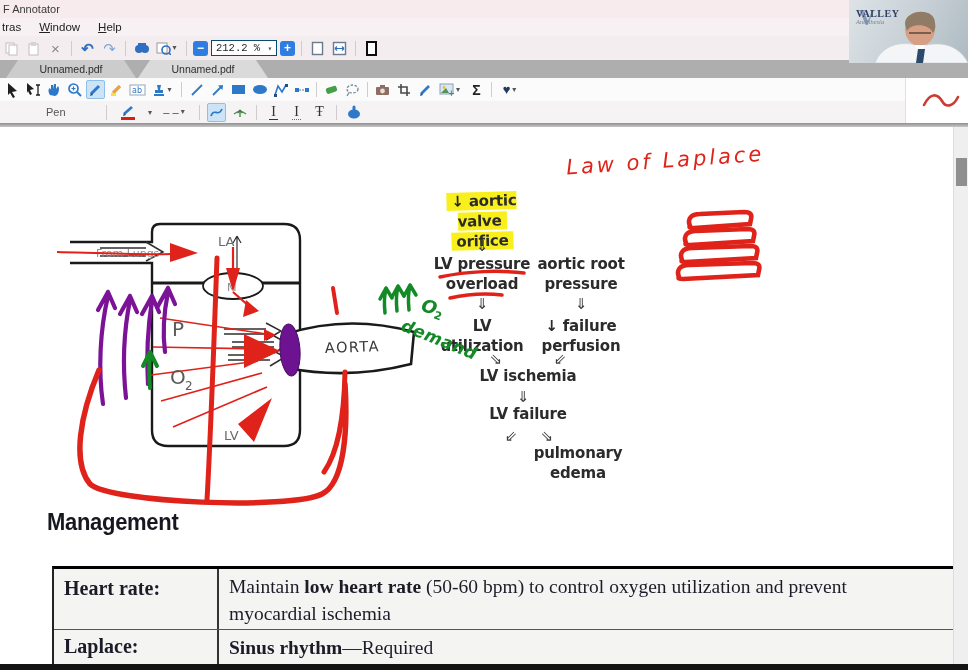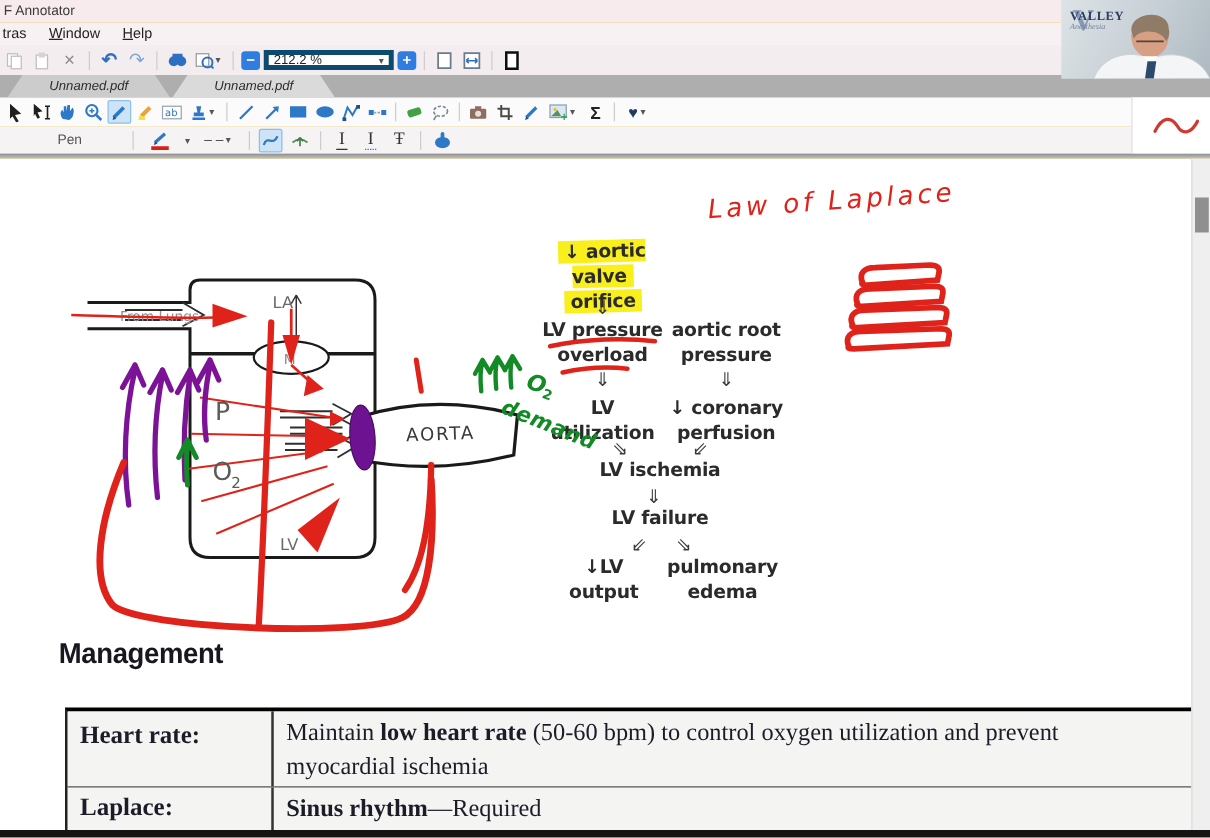--- a/index.html
+++ b/index.html
@@ -1,40 +1,40 @@
 <!DOCTYPE html>
 <html><head>
 <meta charset="utf-8">
 <style>
   html,body{margin:0;padding:0;background:#888;}
-  #app{position:relative;width:968px;height:670px;overflow:hidden;background:#eab308;
+  #app{position:relative;width:968px;height:670px;overflow:hidden;background:#fca5a5;
        font-family:"Liberation Sans",sans-serif;-webkit-font-smoothing:antialiased;}
   .abs{position:absolute;}
   
   .titlebar{left:0;top:0;width:968px;height:18px;background:#f7ebee;font-size:11px;color:#3a3a3a;
             display:flex;align-items:center;padding-left:3px;box-sizing:border-box;}
   .menubar{left:0;top:18px;width:968px;height:18px;background:#f8f1f3;font-size:11.5px;color:#222;
            display:flex;align-items:center;gap:18px;padding-left:2px;box-sizing:border-box;}
   .menubar u{text-decoration:underline;}
   .toolbar1{left:0;top:36px;width:968px;height:24px;background:#f3edf0;display:flex;align-items:center;gap:3px;padding-left:2px;box-sizing:border-box;}
   .tabbar{left:0;top:60px;width:968px;height:18px;background:#aeaeae;}
   .tab{position:absolute;top:0;height:18px;display:flex;align-items:center;justify-content:center;
-       font-size:10.5px;color:#2d2d2d;clip-path:polygon(12px 0,calc(100% - 12px) 0,100% 100%,0 100%);font-style:italic;}
+       font-size:10.5px;color:#2d2d2d;clip-path:polygon(12px 0,calc(100% - 12px) 0,100% 100%,0 100%);}
   .toolbar2{left:0;top:78px;width:968px;height:23px;background:#fbfbfb;display:flex;align-items:center;gap:2px;padding-left:2px;box-sizing:border-box;}
   .penbar{left:0;top:101px;width:968px;height:22px;background:#f5f3f4;display:flex;align-items:center;gap:4px;padding-left:2px;box-sizing:border-box;}
   .chromediv{left:0;top:123px;width:968px;height:4px;background:linear-gradient(#8f8f8f,#c7c7c7);}
   .icn{width:19px;height:19px;display:flex;align-items:center;justify-content:center;
        font-size:13px;color:#2e6fc2;line-height:1;}
   .sep{width:1px;height:15px;background:#d2cbce;margin:0 3px;}
   .caret{font-size:8px;color:#555;width:8px;display:inline-flex;justify-content:center;}
   .sel{background:#cde4f7;border:1px solid #8cc0ea;border-radius:2px;box-sizing:border-box;}
   .bluebtn{width:15px;height:15px;background:#2f7de0;color:#fff;border-radius:3px;display:flex;
            align-items:center;justify-content:center;font-size:12px;font-weight:bold;}
-  .combo{width:104px;height:16px;background:#fff;border:4px solid #0c4a6e;display:flex;align-items:center;
-         font-size:10.5px;color:#222;padding-left:4px;box-sizing:border-box;justify-content:space-between;}
+  .combo{width:66px;height:16px;background:#fff;border:1px solid #0c4a6e;display:flex;align-items:center;
+         font-size:10.5px;color:#222;padding-left:4px;box-sizing:border-box;justify-content:space-between;font-family:Liberation Mono, monospace;}
   .minirect{box-sizing:border-box;}
   .squigglepanel{left:905px;top:78px;width:63px;height:45px;background:#fff;border-left:1px solid #e0e0e0;}
   
   .docarea{left:0;top:127px;width:968px;height:538px;background:#fff;}
   .pgtitle{left:47px;top:148px;font-family:"Liberation Serif",serif;font-weight:bold;font-size:25px;color:#16161e;}
   .pgtitle em{font-size:26px;margin-left:10px;}
   .flow{font-family:"DejaVu Sans",sans-serif;font-weight:bold;font-size:15px;line-height:20px;
         color:#2b2b2b;text-align:center;letter-spacing:-0.2px;}
   .fa{font-size:15px;color:#3c3c3c;text-align:center;font-family:"DejaVu Sans",sans-serif;}
   .hl span{background:#f8ef1c;padding:0 5px;}
@@ -339,34 +339,30 @@
     <div>LV pressure</div>
       <div>overload</div>
   </div>
   <div class="abs fa" style="left:468px;top:295px;width:28px;">⇓</div>
   <div class="abs fa" style="left:567px;top:295px;width:28px;">⇓</div>
   <div class="abs flow" style="left:427px;top:316px;width:110px;">
     <div>LV</div>
       <div>utilization</div>
   </div>
   <div class="abs flow" style="left:526px;top:316px;width:110px;">
-    <div>↓ coronary</div>
+    <div>↓ failure</div>
       <div>perfusion</div>
   </div>
   <div class="abs fa" style="left:484px;top:350px;width:24px;">⇘</div>
   <div class="abs fa" style="left:548px;top:350px;width:24px;">⇙</div>
   <div class="abs flow" style="left:468px;top:366px;width:120px;">LV ischemia</div>
   <div class="abs fa" style="left:509px;top:388px;width:28px;">⇓</div>
   <div class="abs flow" style="left:468px;top:404px;width:120px;">LV failure</div>
   <div class="abs fa" style="left:499px;top:427px;width:24px;">⇙</div>
   <div class="abs fa" style="left:535px;top:427px;width:24px;">⇘</div>
-  <div class="abs flow" style="left:438px;top:443px;width:90px;">
-    <div>↓LV</div>
-      <div>output</div>
-  </div>
   <div class="abs flow" style="left:523px;top:443px;width:110px;">
     <div>pulmonary</div>
       <div>edema</div>
   </div>
 
   <div class="abs heading2">Management</div>
   <div class="abs mtable">
     <div class="trow" style="height:60px;">
       <div class="tlabel">Heart rate:</div>
       <div class="tcontent">

